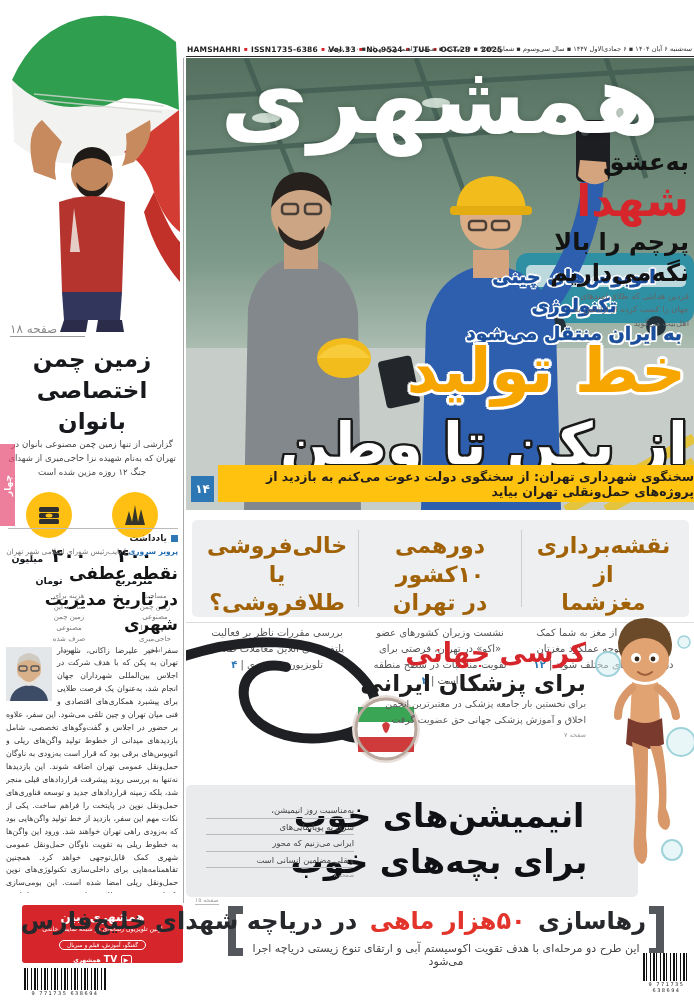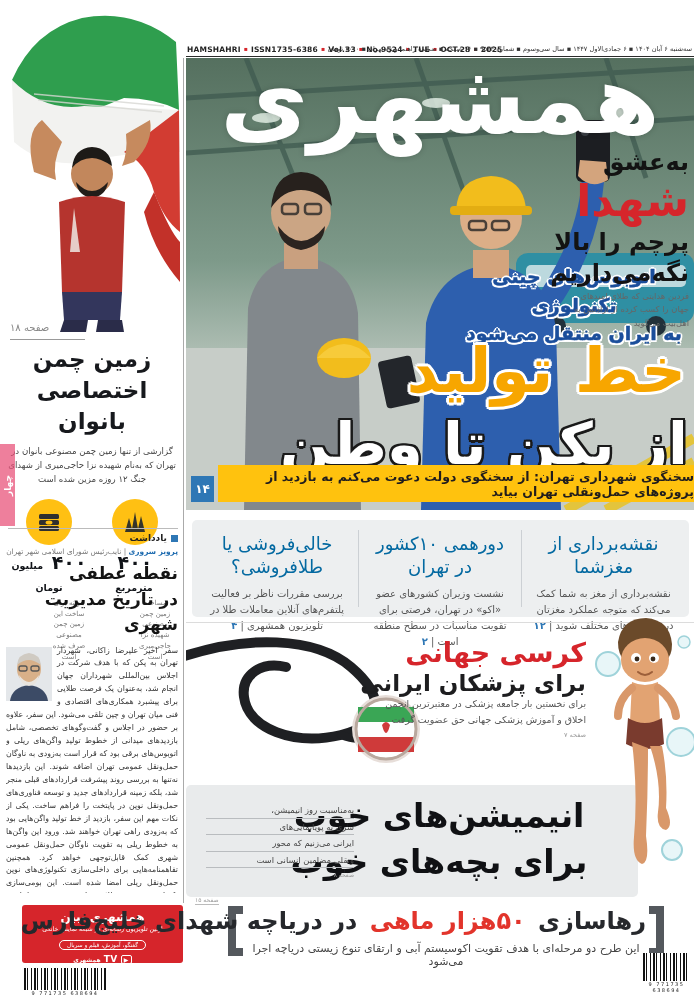--- a/index.html
+++ b/index.html
@@ -39,25 +39,25 @@
 
   #col-divider { position:absolute; left:183px; top:58px; height:845px; border-left:1px solid #aaa; }
 
   
   #wrestler-art { position:absolute; left:4px; top:2px; width:178px; height:330px; }
   #lead-left { position:absolute; left:20px; top:148px; right:5px; text-align:right; }
   #lead-left .l1 { font-size:24px; font-weight:900; color:#131313; }
   #lead-left .l2 { font-size:44px; font-weight:900; color:#d6252b; line-height:1.15; }
   #lead-left .l3, #lead-left .l4 { font-size:24px; font-weight:900; color:#131313; line-height:1.3; }
   #lead-dek { position:absolute; right:5px; top:290px; width:125px; font-size:8.4px; color:#666; text-align:right; line-height:1.6; }
-  #lead-page { position:absolute; left:10px; top:322px; width:75px; font-size:10px; color:#888; border-bottom:1px solid #999; padding-bottom:6px; }
+  #lead-page { position:absolute; left:10px; top:322px; width:75px; font-size:12px; color:#888; border-bottom:1px solid #999; padding-bottom:0; }
 
   #pitch { position:absolute; left:6px; top:344px; width:172px; text-align:center; }
   #pitch .title { font-size:23px; font-weight:900; color:#17191d; line-height:1.35; }
-  #pitch .dek { margin-top:7px; font-size:8.6px; color:#444; line-height:1.65; padding:0 2px; }
+  #pitch .dek { font-size:8.6px; color:#444; line-height:1.65; padding:0 2px; }
   #pitch .stats { margin-top:12px; display:flex; direction:rtl; }
   #pitch .stat { width:50%; padding:0 4px; }
   .stat-circle { width:46px; height:46px; border-radius:50%; background:#ffc013; margin:0 auto; display:flex; align-items:center; justify-content:center; }
   .stat-val { margin-top:6px; font-size:19px; font-weight:900; color:#101318; }
   .stat-unit { font-size:9.5px; font-weight:bold; color:#101318; margin-right:2px; }
   .stat-cap { margin-top:3px; font-size:7px; color:#777; line-height:1.55;margin-left:40px; }
 
   #side-tab { position:absolute; left:0; top:444px; width:15px; height:82px; background:rgba(232,77,118,.72);
     display:flex; align-items:center; justify-content:center; z-index:5; }
   #side-tab span { writing-mode:vertical-rl; transform:rotate(180deg); color:#fff; font-size:9px; font-weight:bold; }
@@ -83,21 +83,21 @@
   .barcode { background:repeating-linear-gradient(90deg,#111 0 2px,#fff 2px 3px,#111 3px 4px,#fff 4px 7px,#111 7px 8px,#fff 8px 10px); }
   #barcode-left { position:absolute; left:24px; top:968px; width:82px; height:22px; }
   #barcode-left .digits, #barcode-right .digits { font-size:5px; color:#222; text-align:center; letter-spacing:1.5px; }
   #barcode-right { position:absolute; left:643px; top:953px; width:47px; height:34px; }
 
   
   #teasers { position:absolute; left:192px; top:520px; width:497px; height:97px; background:#edeff0; border-radius:5px;
     display:flex; direction:rtl; padding:10px 4px; }
   .teaser { width:33.33%; padding:2px 10px; text-align:center; }
   .teaser + .teaser { border-inline-start:1px solid #ccd0d4; }
-  .teaser .tt { font-size:18px; font-weight:400; color:#0369a1; line-height:1.3; }
+  .teaser .tt { font-size:22px; font-weight:700; color:#a16207; line-height:1.3; }
   .teaser .td { margin-top:7px; font-size:10px; color:#555; line-height:1.6; }
   .teaser .pg { color:#2e77b5; font-weight:bold; }
 
   
   #medical { position:absolute; left:186px; top:622px; width:508px; height:160px; border-top:1px solid #dcdcdc; }
   #medical .txt { position:absolute; right:108px; top:14px; width:300px; text-align:right; direction:rtl; }
   #medical .t-red { font-size:27px; font-weight:900; color:#d6252b; }
   #medical .t-dark { font-size:23px; font-weight:900; color:#1d1d1f; margin-top:2px; }
   #medical .dek { font-size:9.4px; color:#555; line-height:1.7; width:210px; margin-right:0; margin-left:auto; display:inline-block; }
   #medical .pg { margin-top:3px; font-size:6.5px; color:#999; }

